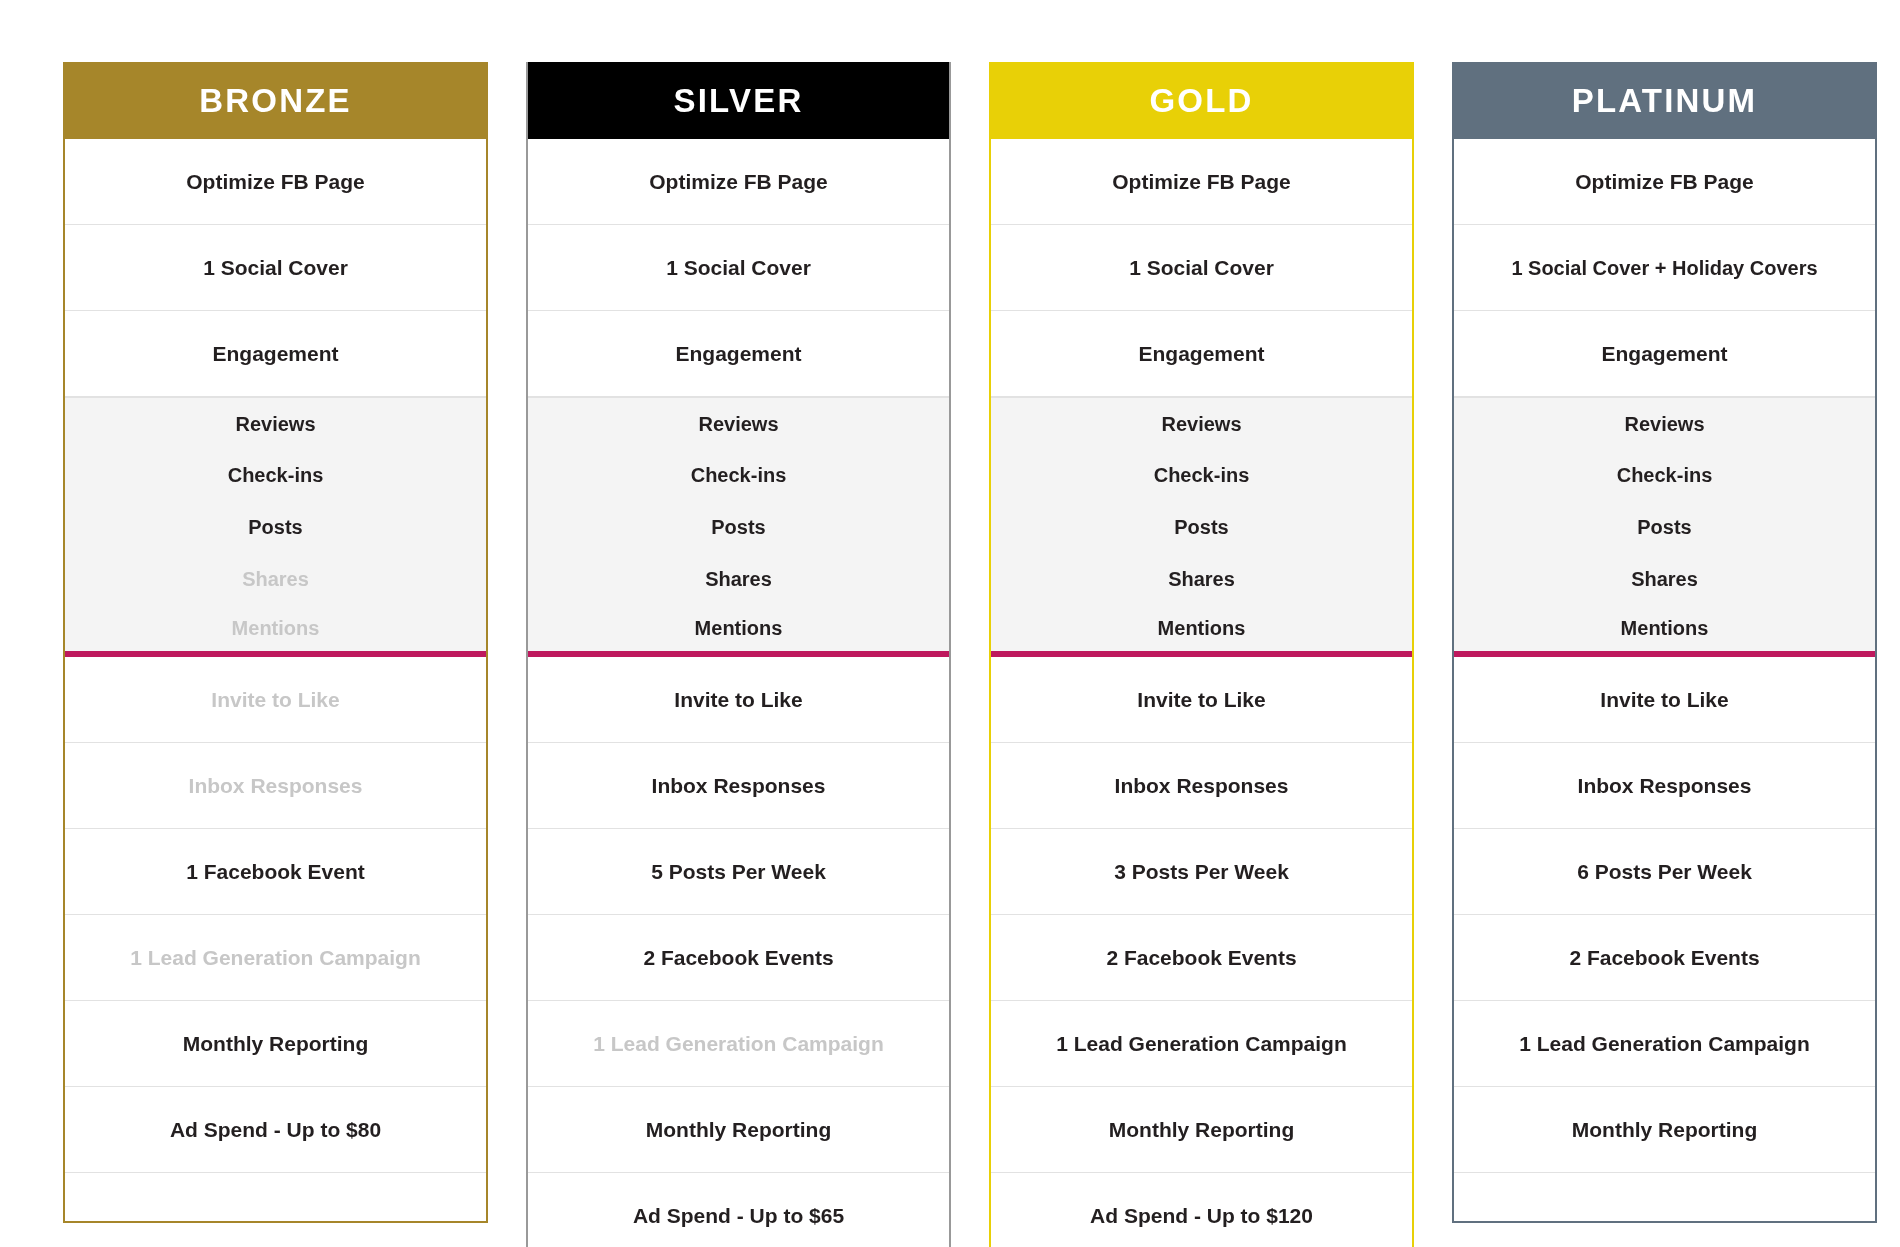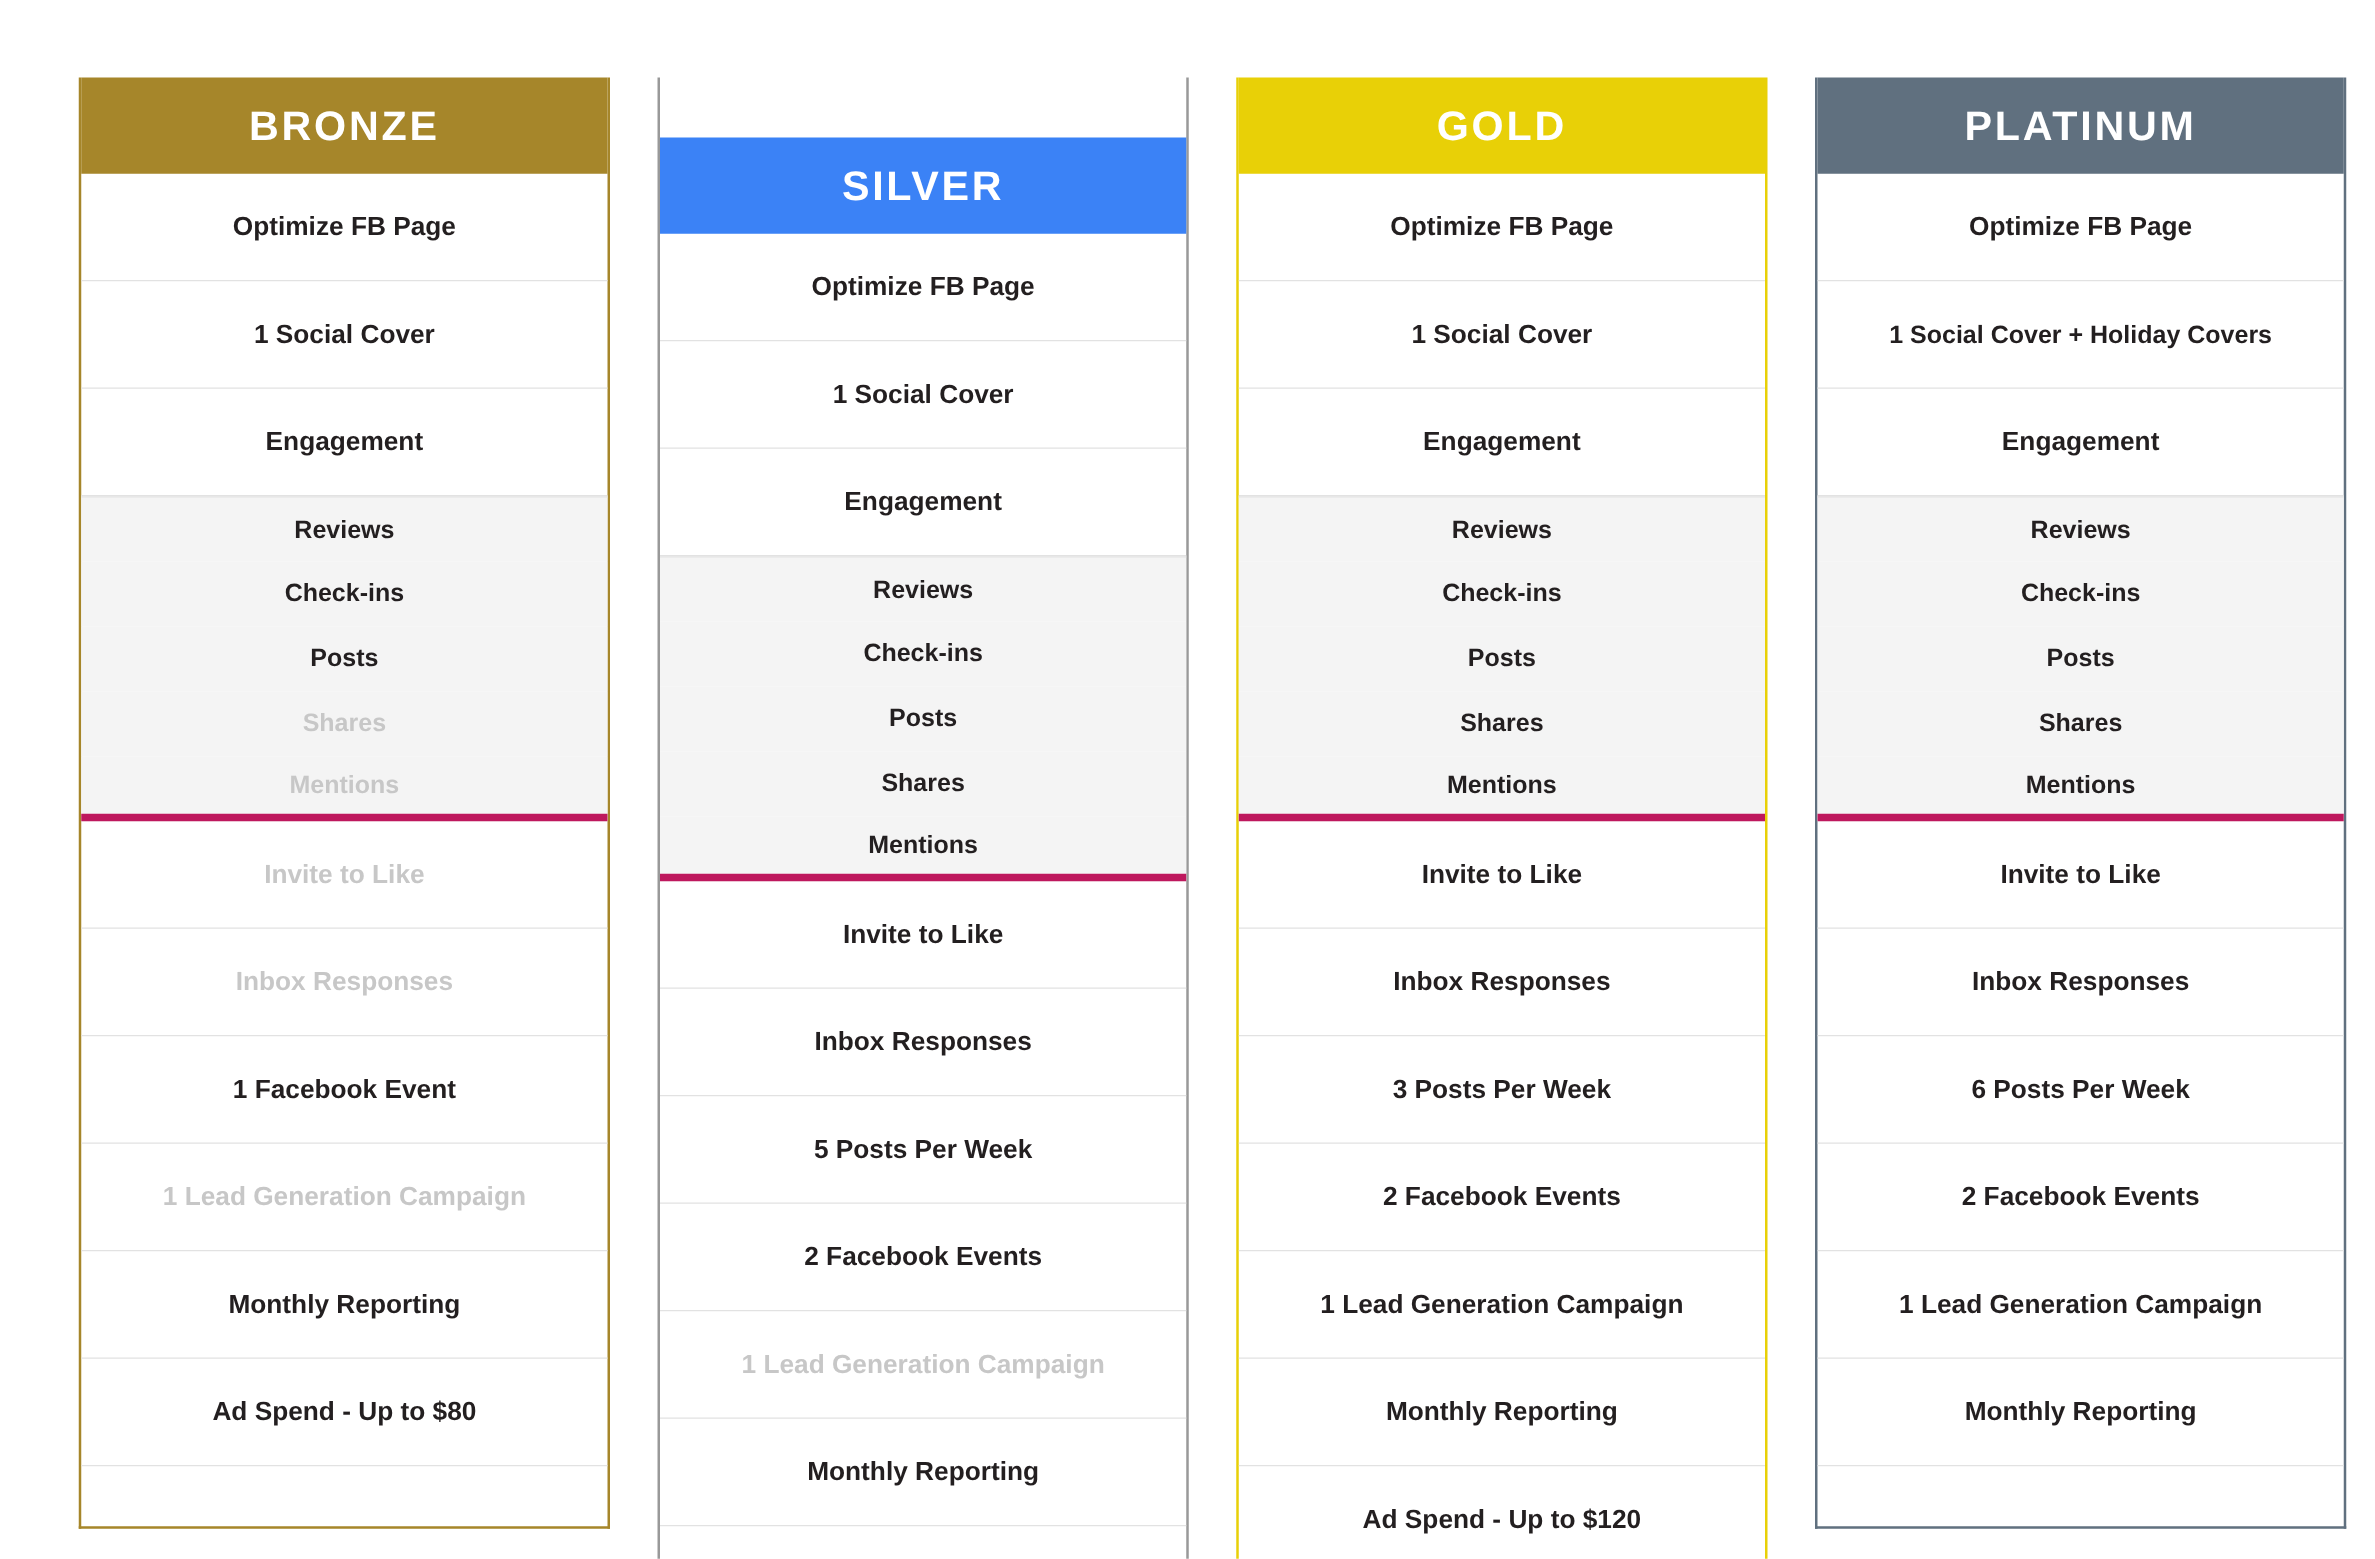--- a/index.html
+++ b/index.html
@@ -102,21 +102,21 @@
         <div class="row tall muted">Invite to Like</div>
         <div class="row tall muted">Inbox Responses</div>
         <div class="row tall">1 Facebook Event</div>
         <div class="row tall muted">1 Lead Generation Campaign</div>
         <div class="row tall">Monthly Reporting</div>
         <div class="row tall">Ad Spend - Up to $80</div>
         <div class="row tail"></div>
       </div>
     </div>
     <div class="plan" style="border-color: rgb(153, 153, 153);">
-      <div class="plan-header" style="background: #3b82f6; margin-top: 48px;">SILVER</div>
+      <div class="plan-header" style="background: #000000;">SILVER</div>
       <div class="rows">
         <div class="row tall">Optimize FB Page</div>
         <div class="row tall">1 Social Cover</div>
         <div class="row tall">Engagement</div>
         <div class="row short shaded first">Reviews</div>
         <div class="row short shaded">Check-ins</div>
         <div class="row short shaded">Posts</div>
         <div class="row short shaded">Shares</div>
         <div class="row short shaded last">Mentions</div>
         <div class="row tall">Invite to Like</div>

